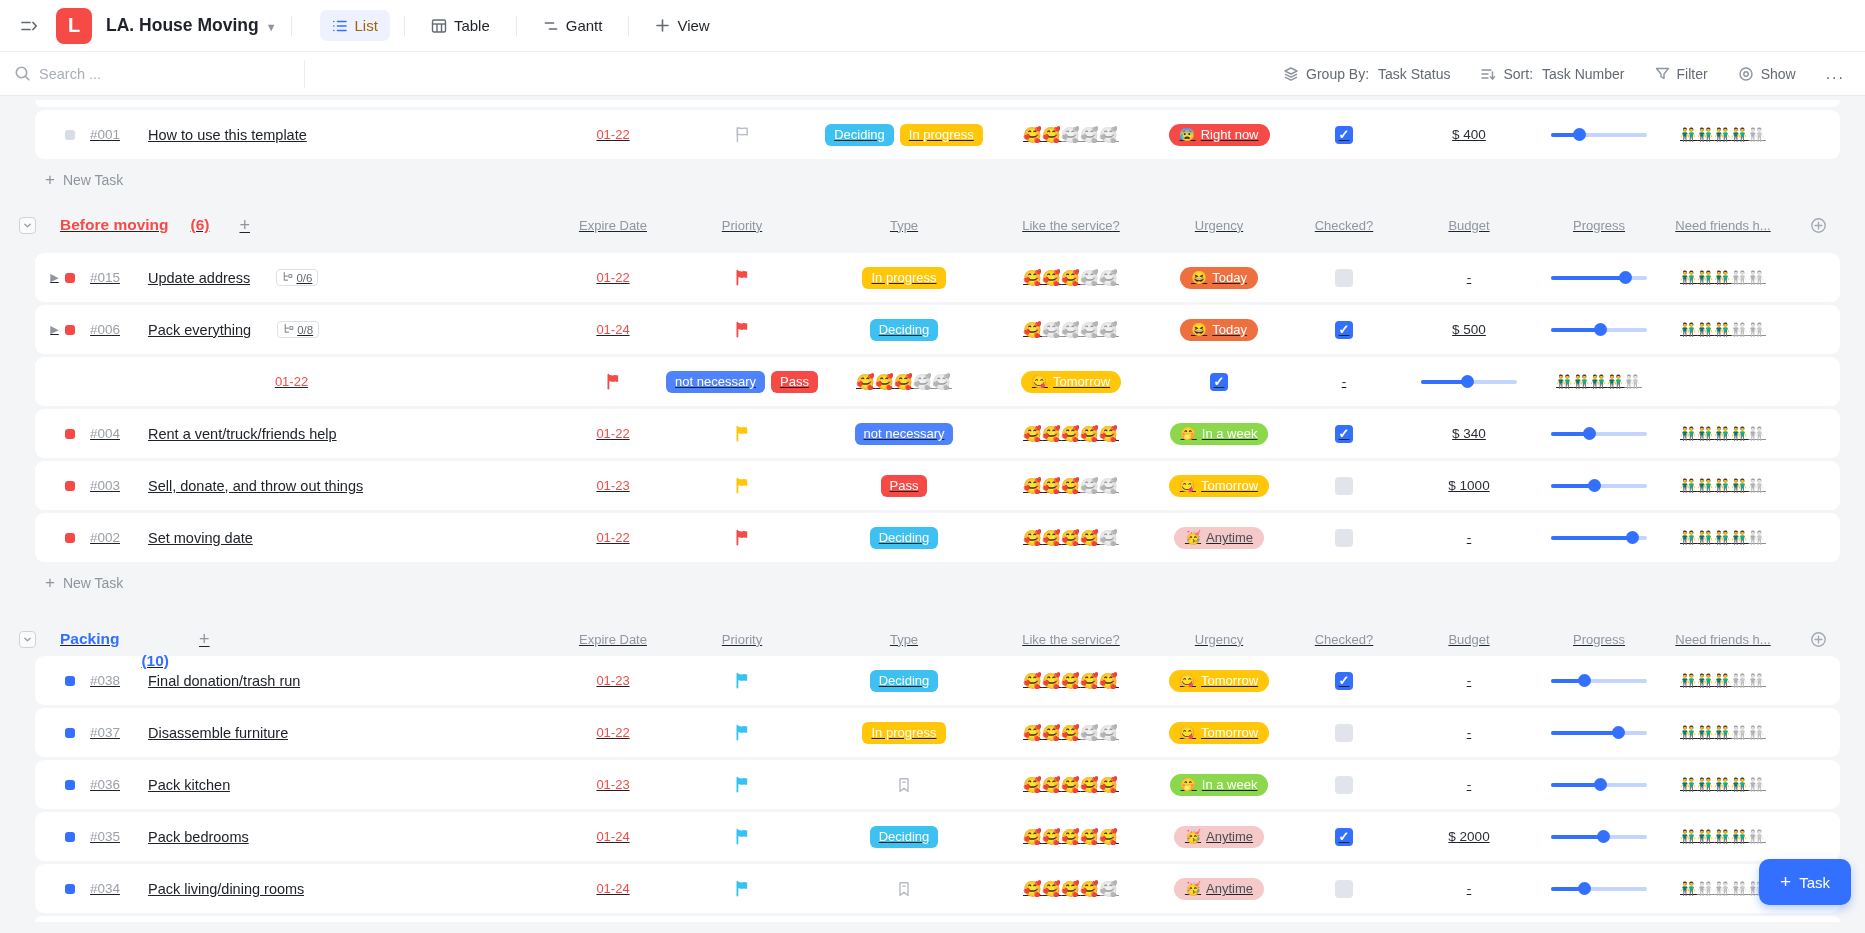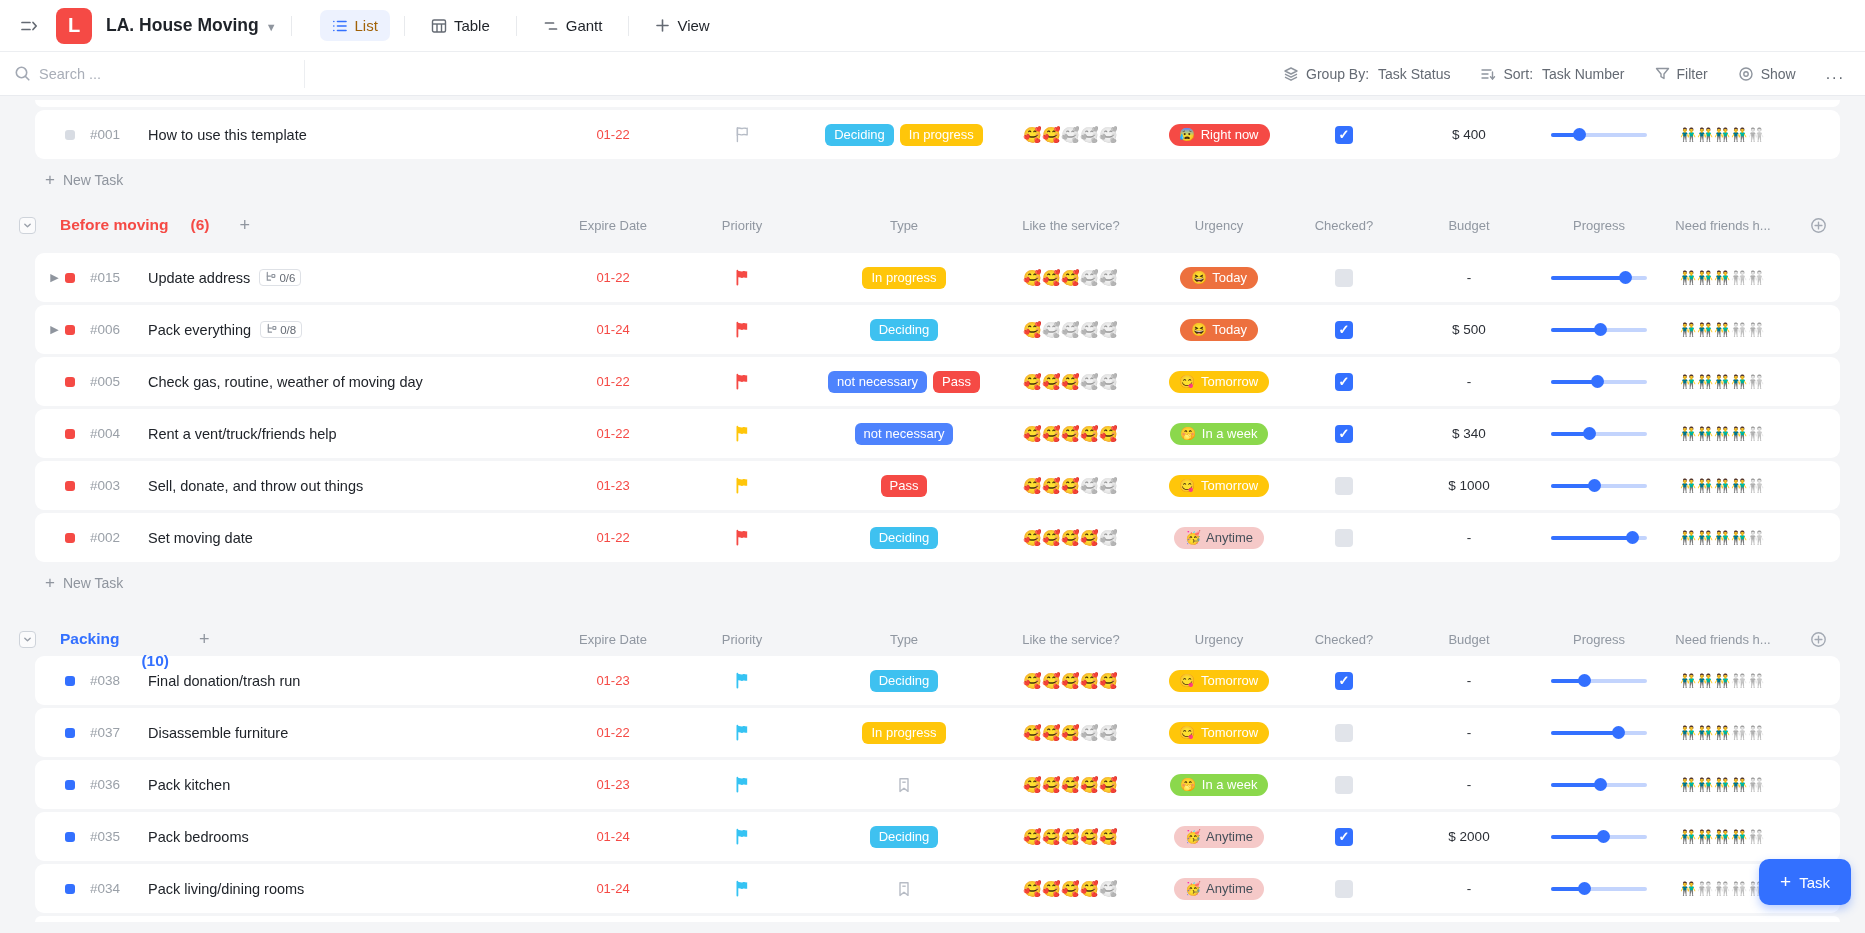--- a/index.html
+++ b/index.html
@@ -39,21 +39,21 @@
   .tb-value { margin-left:2px; }
   .more-dots { font-size:16px; letter-spacing:2px; color:#646a73; cursor:pointer; }
 
   
   .list { padding-top:4px; }
   .sliver { height:7px; background:#fff; margin:0 25px 3px 35px; border-radius:0 0 9px 9px; }
   .sliver.bottom { border-radius:9px 9px 0 0; margin-top:1px; height:6px; }
 
   .grid { display:grid;
     grid-template-columns:minmax(0,1fr) 130px 128px 196px 138px 158px 92px 158px 102px 146px 44px;
-    align-items:center; }
+    align-items:center;text-decoration:underline; }
 
   .group-head { margin:10px 25px 8px 19px; height:40px; }
   .gh-left { display:flex; align-items:center; gap:20px; }
   .collapse-sq { width:17px; height:17px; border:1px solid #ced3da; border-radius:4px;
     display:flex; align-items:center; justify-content:center; color:#9aa0aa; background:#fbfbfc; cursor:pointer; }
   .gh-title { font-size:15.5px; font-weight:bold; margin-left:4px; }
   .gh-count { font-size:15.5px; font-weight:bold; margin-left:2px; }
   .gh-plus { color:#8f959e; font-size:18px; margin-left:10px; cursor:pointer; font-weight:400; }
   .col-label { text-align:center; font-size:13px; color:#9097a1; white-space:nowrap;
     overflow:hidden; text-overflow:ellipsis; }
@@ -61,21 +61,21 @@
 
   .row-card { background:#fff; border-radius:9px; margin:0 25px 3px 35px; height:49px; }
   .cell { display:flex; justify-content:center; align-items:center; }
   .cell-left { display:flex; align-items:center; padding-left:9px; min-width:0; }
   .caret-slot { width:21px; display:flex; justify-content:center; color:#8f959e; font-size:11px; cursor:pointer; }
   .bullet { width:10px; height:10px; border-radius:3px; flex:none; cursor:pointer; }
   .task-id { color:#9aa0a8; font-size:13.5px; margin:0 0 0 15px; width:46px; flex:none; }
   .task-title { font-size:14.5px; color:#20242a; margin-left:12px; white-space:nowrap;
     overflow:hidden; text-overflow:ellipsis; cursor:pointer; }
   .sub-chip { display:flex; align-items:center; gap:3px; border:1px solid #dee1e6; border-radius:4px;
-    padding:1px 5px; margin-left:9px; color:#646a73; font-size:11.5px; flex:none; cursor:pointer; }
+    padding:1px 5px; margin-left:26px; color:#646a73; font-size:11.5px; flex:none; cursor:pointer; }
   .sub-chip svg { color:#8f959e; }
   .date { font-size:13px; color:#f54a45; }
   .flag { display:flex; cursor:pointer; }
   .type-badge { color:#fff; font-size:13px; padding:3.5px 9px; border-radius:6px; margin:0 3px;
     white-space:nowrap; cursor:pointer; }
   .bookmark { color:#b7bcc5; display:flex; cursor:pointer; }
   .emoji-like { font-size:15px; letter-spacing:0.5px; white-space:nowrap; cursor:pointer; }
   .emoji-like .off, .friends .off { filter:grayscale(1) brightness(1.05); opacity:0.5; }
   .urgency-badge { display:flex; align-items:center; gap:5px; font-size:13px; padding:3.5px 11px;
     border-radius:14px; white-space:nowrap; cursor:pointer; }
@@ -427,26 +427,20 @@
         <div class="cell friends">
           <span class="on">👬</span>
           <span class="on">👬</span>
           <span class="on">👬</span>
           <span class="off">👬</span>
           <span class="off">👬</span>
         </div>
         <div class="cell"></div>
       </div>
       <div class="grid row-card">
-        <div class="cell-left">
-          <div class="caret-slot"></div>
-          <div class="bullet" style="background: rgb(245, 74, 69);"></div>
-          <span class="task-id">#005</span>
-          <span class="task-title">Check gas, routine, weather of moving day</span>
-        </div>
         <div class="cell">
           <span class="date">01-22</span>
         </div>
         <div class="cell">
           <span class="flag">
             <svg width="17" height="17" viewBox="0 0 16 16">
               <path d="M3.2 1.6 V14.6" stroke="#f54a45" stroke-width="1.7" stroke-linecap="round" fill="none"></path>
               <path d="M3.2 2.2 C5 1 6.5 3 8.2 2.2 C10 1.4 11 2.6 12.4 2.2 V8.2 C11 8.6 10 7.4 8.2 8.2 C6.5 9 5 7 3.2 8.2 Z" fill="#f54a45"></path>
             </svg>
           </span>

